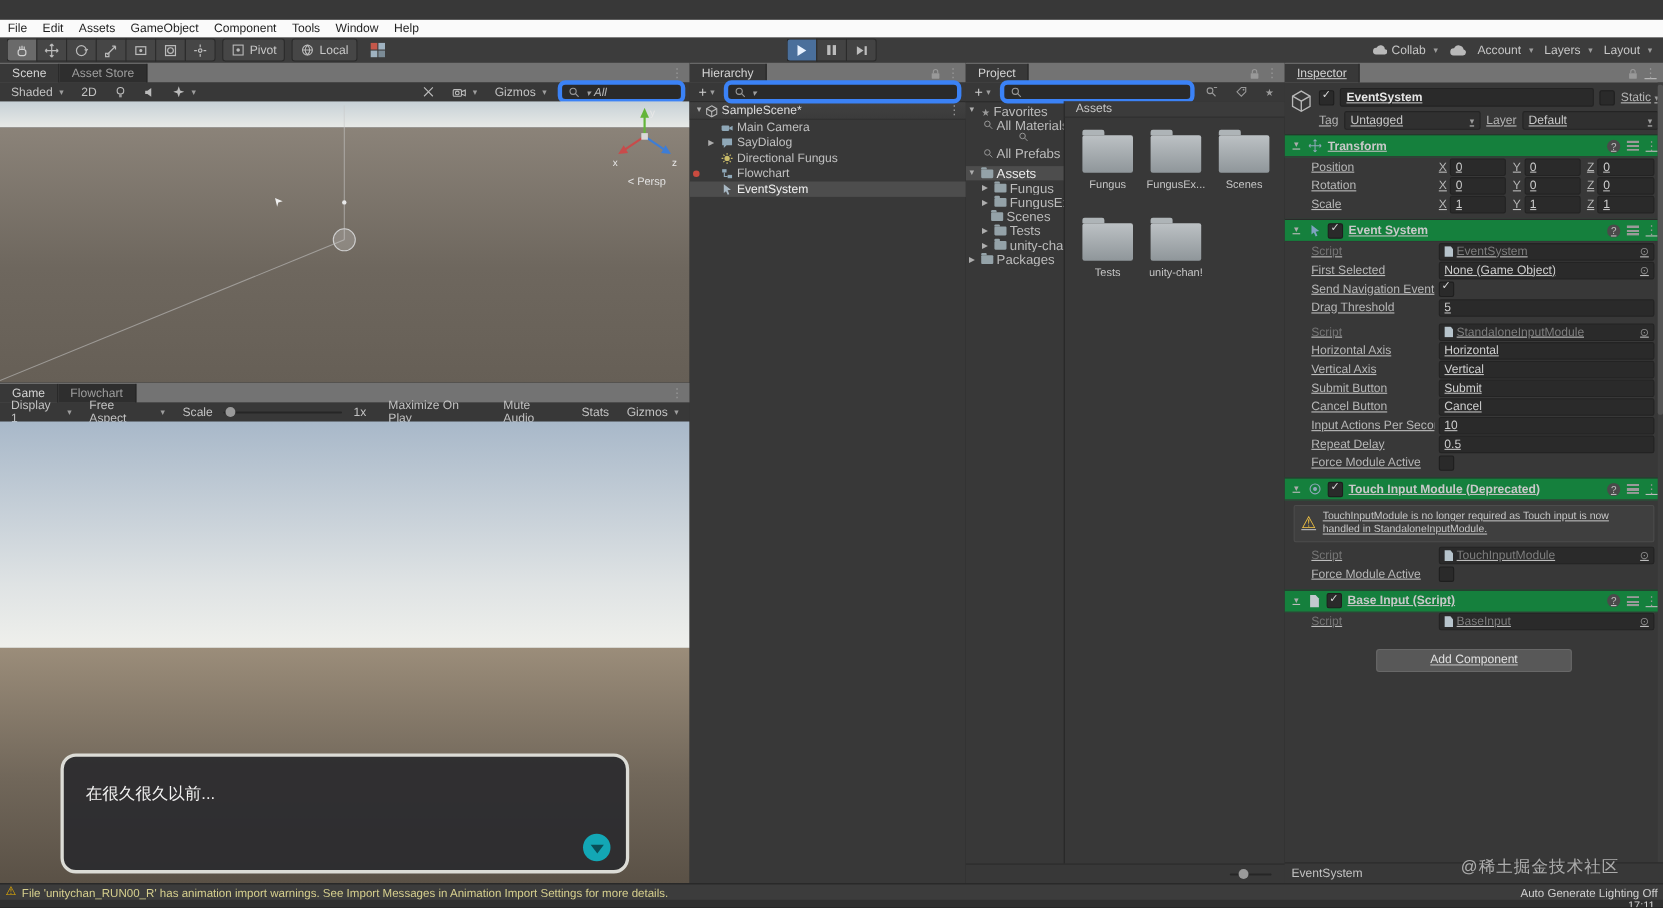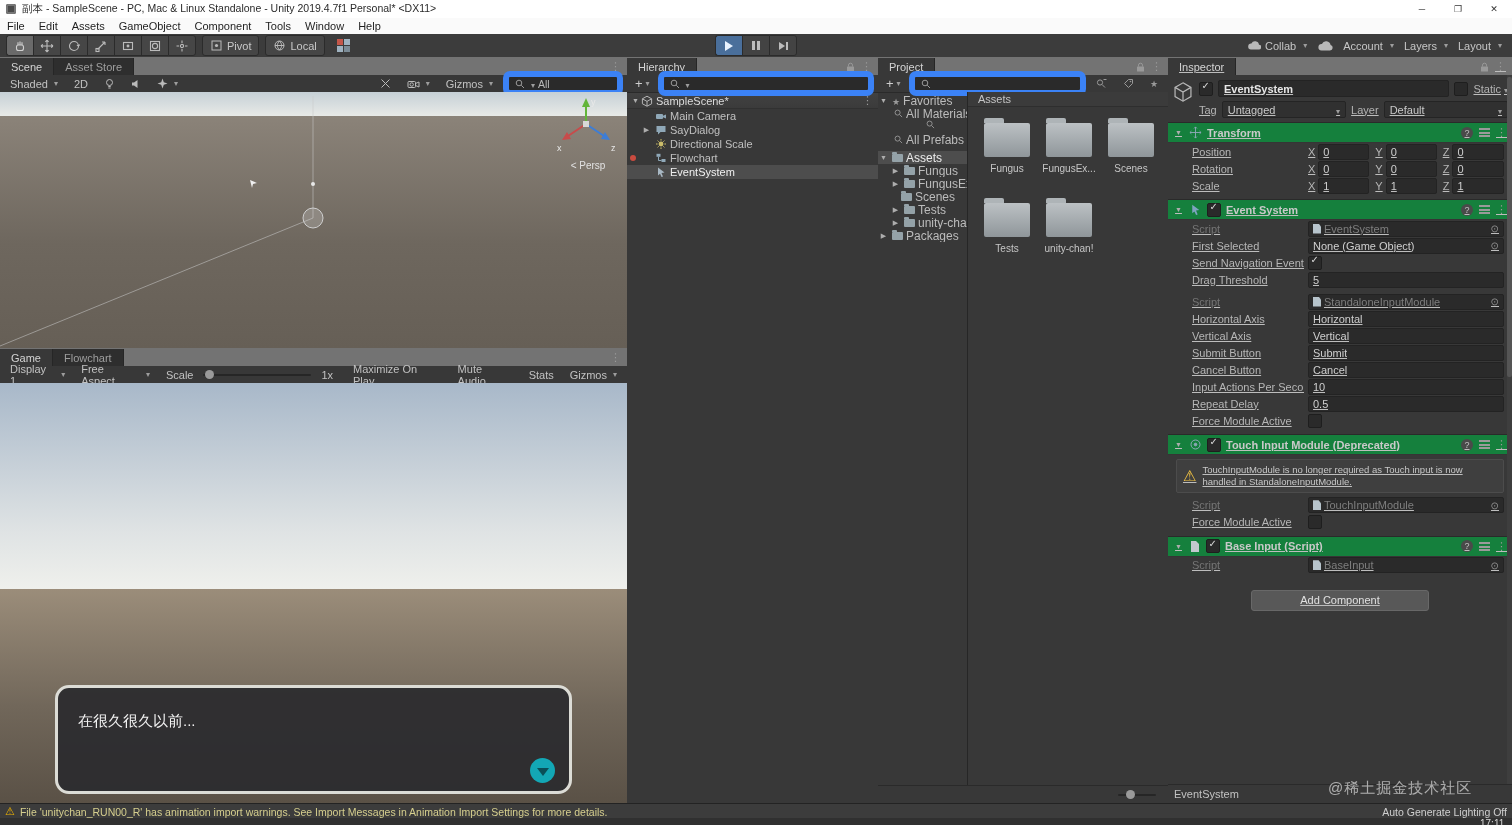--- a/index.html
+++ b/index.html
@@ -50,22 +50,22 @@
   
   .panel{position:absolute;background:#383838;}
   .tabs{height:18px;background:#737373;display:flex;align-items:flex-end;}
   .tab{height:17px;display:flex;align-items:center;padding:0 11px;background:#2e2e2e;color:#9e9e9e;
        border-right:1px solid #262626;font-size:11px;}
   .tab.active{background:#383838;color:#d4d4d4;}
   .tabs-right{margin-left:auto;display:flex;align-items:center;gap:6px;margin-right:6px;padding-bottom:2px;}
   .kebab{color:#9a9a9a;} .kebab::after{content:"⋮";font-size:11px;}
   .sub{height:17px;background:#383838;border-bottom:1px solid #2a2a2a;display:flex;align-items:center;padding:0 4px;gap:4px;}
   .flat{display:flex;align-items:center;gap:3px;padding:0 6px;height:16px;color:#c2c2c2;}
-  .search{height:13px;flex:1;background:#2a2a2a;border:6px solid #3b82f6;border-radius:7px;
-          display:flex;align-items:center;padding:0 6px;gap:3px;color:#b9b9b9;font-size:10.5px;}
+  .search{height:13px;flex:1;background:#2a2a2a;border:4px solid #3b82f6;border-radius:7px;
+          display:flex;align-items:center;padding:0 6px;gap:3px;color:#b9b9b9;font-size:10.5px;font-style:italic;}
   .plus{color:#cfcfcf;font-size:13px;display:flex;align-items:center;padding:0 4px;}
   .plus::before{content:"+";}
   .arr{width:11px;display:inline-flex;justify-content:center;flex:0 0 11px;}
   .arr.open::after{content:"▼";font-size:7px;color:#adadad;}
   .arr.closed::after{content:"▶";font-size:7px;color:#adadad;}
   .cb{width:12px;height:12px;background:#2a2a2a;border:1px solid #1e1e1e;border-radius:2px;position:relative;flex:0 0 12px;}
   .cb.on::after{content:"✓";position:absolute;left:1.5px;top:-2.5px;font-size:10px;color:#dadada;}
   .star::after{content:"★";color:#9a9a9a;font-size:9px;}
 
   
@@ -167,29 +167,20 @@
   .task-time{position:absolute;left:1480px;top:0;font-size:10px;color:#d8d8d8;}
   .watermark{position:absolute;left:1328px;top:779px;font-size:15px;color:rgba(244,244,244,0.62);z-index:60;letter-spacing:1px;}
 
   .lock-svg,.mag-svg{flex:0 0 auto;}
 </style>
 </head>
 <body>
 
 <div class="stage">
 
-  <div class="titlebar">
-    <span class="app-icon"></span>
-    <span>副本 - SampleScene - PC, Mac &amp; Linux Standalone - Unity 2019.4.7f1 Personal* &lt;DX11&gt;</span>
-    <div class="win-controls">
-      <span class="win-btn glyph-min"></span>
-      <span class="win-btn glyph-max"></span>
-      <span class="win-btn glyph-close"></span>
-    </div>
-  </div>
 
   <div class="menubar">
     <span class="menu-item">File</span>
     <span class="menu-item">Edit</span>
     <span class="menu-item">Assets</span>
     <span class="menu-item">GameObject</span>
     <span class="menu-item">Component</span>
     <span class="menu-item">Tools</span>
     <span class="menu-item">Window</span>
     <span class="menu-item">Help</span>
@@ -496,21 +487,21 @@
       <span>SayDialog</span>
       </div>
     <div class="h-item">
       <span class="arr"></span>
       <svg class="gicon" width="12" height="12" viewBox="0 0 12 12">
           <circle cx="6" cy="6" r="2.4" fill="#cbbd6a"></circle>
           <g stroke="#cbbd6a">
             <path d="M6 1v1.6M6 9.4V11M1 6h1.6M9.4 6H11M2.6 2.6l1.1 1.1M8.3 8.3l1.1 1.1M9.4 2.6 8.3 3.7M3.7 8.3 2.6 9.4"></path>
           </g>
         </svg>
-      <span>Directional Scale</span>
+      <span>Directional Fungus</span>
       </div>
     <div class="h-item" style="position:relative;">
       <span class="red-dot"></span>
       <span class="arr"></span>
       <svg class="gicon" width="12" height="12" viewBox="0 0 12 12">
           <rect x="1.5" y="1.8" width="4" height="3" fill="#8fa8b8"></rect>
           <rect x="6.5" y="7" width="4" height="3" fill="#8fa8b8"></rect>
           <path d="M3.5 4.8v3.7h3" stroke="#8fa8b8" fill="none"></path>
         </svg>
       <span>Flowchart</span>

